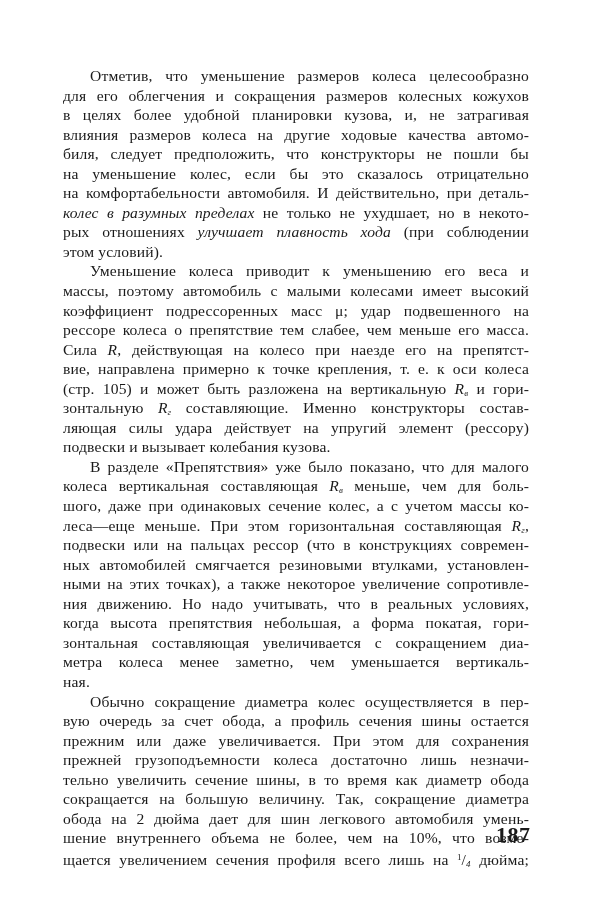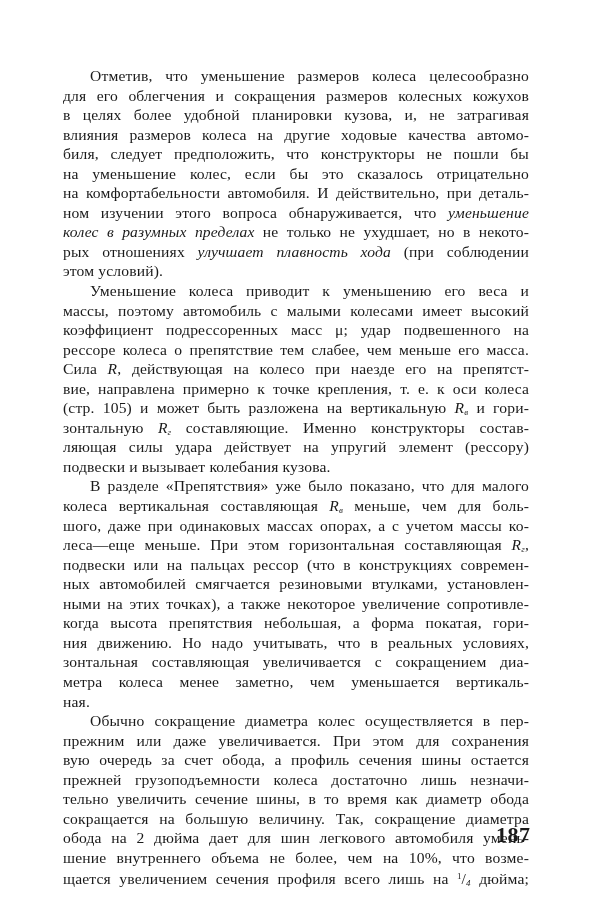--- a/index.html
+++ b/index.html
@@ -32,55 +32,54 @@
 
 <div class="page" id="page-body">
     <div>
       <div class="line indent"><span>Отметив, что уменьшение размеров колеса целесообразно</span></div>
       <div class="line"><span>для его облегчения и сокращения размеров колесных кожухов</span></div>
       <div class="line"><span>в целях более удобной планировки кузова, и, не затрагивая</span></div>
       <div class="line"><span>влияния размеров колеса на другие ходовые качества автомо-</span></div>
       <div class="line"><span>биля, следует предположить, что конструкторы не пошли бы</span></div>
       <div class="line"><span>на уменьшение колес, если бы это сказалось отрицательно</span></div>
       <div class="line"><span>на комфортабельности автомобиля. И действительно, при деталь-</span></div>
-      <div class="line"><span>ном изучении этого вопроса обнаруживается, что </span><i>уменьшение</i></div>
       <div class="line"><i>колес в разумных пределах</i><span> не только не ухудшает, но в некото-</span></div>
       <div class="line"><span>рых отношениях </span><i>улучшает плавность хода</i><span> (при соблюдении</span></div>
       <div class="line last"><span>этом условий).</span></div>
     </div>
     <div>
       <div class="line indent"><span>Уменьшение колеса приводит к уменьшению его веса и</span></div>
       <div class="line"><span>массы, поэтому автомобиль с малыми колесами имеет высокий</span></div>
       <div class="line"><span>коэффициент подрессоренных масс μ; удар подвешенного на</span></div>
       <div class="line"><span>рессоре колеса о препятствие тем слабее, чем меньше его масса.</span></div>
       <div class="line"><span>Сила </span><i>R</i><span>, действующая на колесо при наезде его на препятст-</span></div>
       <div class="line"><span>вие, направлена примерно к точке крепления, т. е. к оси колеса</span></div>
       <div class="line"><span>(стр. 105) и может быть разложена на вертикальную </span><i>R</i><sub>в</sub><span> и гори-</span></div>
       <div class="line"><span>зонтальную </span><i>R</i><sub>г</sub><span> составляющие. Именно конструкторы состав-</span></div>
       <div class="line"><span>ляющая силы удара действует на упругий элемент (рессору)</span></div>
       <div class="line last"><span>подвески и вызывает колебания кузова.</span></div>
     </div>
     <div>
       <div class="line indent"><span>В разделе «Препятствия» уже было показано, что для малого</span></div>
       <div class="line"><span>колеса вертикальная составляющая </span><i>R</i><sub>в</sub><span> меньше, чем для боль-</span></div>
-      <div class="line"><span>шого, даже при одинаковых массах опорах, а с учетом массы ко-</span></div>
+      <div class="line"><span>шого, даже при одинаковых сечение колес, а с учетом массы ко-</span></div>
       <div class="line"><span>леса—еще меньше. При этом горизонтальная составляющая </span><i>R</i><sub>г</sub><span>,</span></div>
       <div class="line"><span>подвески или на пальцах рессор (что в конструкциях современ-</span></div>
       <div class="line"><span>ных автомобилей смягчается резиновыми втулками, установлен-</span></div>
       <div class="line"><span>ными на этих точках), а также некоторое увеличение сопротивле-</span></div>
+      <div class="line"><span>ния движению. Но надо учитывать, что в реальных условиях,</span></div>
       <div class="line"><span>когда высота препятствия небольшая, а форма покатая, гори-</span></div>
-      <div class="line"><span>ния движению. Но надо учитывать, что в реальных условиях,</span></div>
       <div class="line"><span>зонтальная составляющая увеличивается с сокращением диа-</span></div>
       <div class="line"><span>метра колеса менее заметно, чем уменьшается вертикаль-</span></div>
       <div class="line last"><span>ная.</span></div>
     </div>
     <div>
       <div class="line indent"><span>Обычно сокращение диаметра колес осуществляется в пер-</span></div>
+      <div class="line"><span>вую очередь за счет обода, а профиль сечения шины остается</span></div>
       <div class="line"><span>прежним или даже увеличивается. При этом для сохранения</span></div>
-      <div class="line"><span>вую очередь за счет обода, а профиль сечения шины остается</span></div>
       <div class="line"><span>прежней грузоподъемности колеса достаточно лишь незначи-</span></div>
       <div class="line"><span>тельно увеличить сечение шины, в то время как диаметр обода</span></div>
       <div class="line"><span>сокращается на большую величину. Так, сокращение диаметра</span></div>
       <div class="line"><span>обода на 2 дюйма дает для шин легкового автомобиля умень-</span></div>
       <div class="line"><span>шение внутреннего объема не более, чем на 10%, что возме-</span></div>
       <div class="line"><span>щается увеличением сечения профиля всего лишь на </span><sup>1</sup><span>/</span><sub>4</sub><span> дюйма;</span></div>
     </div>
   </div>
 <div class="pagenum">187</div>
 

